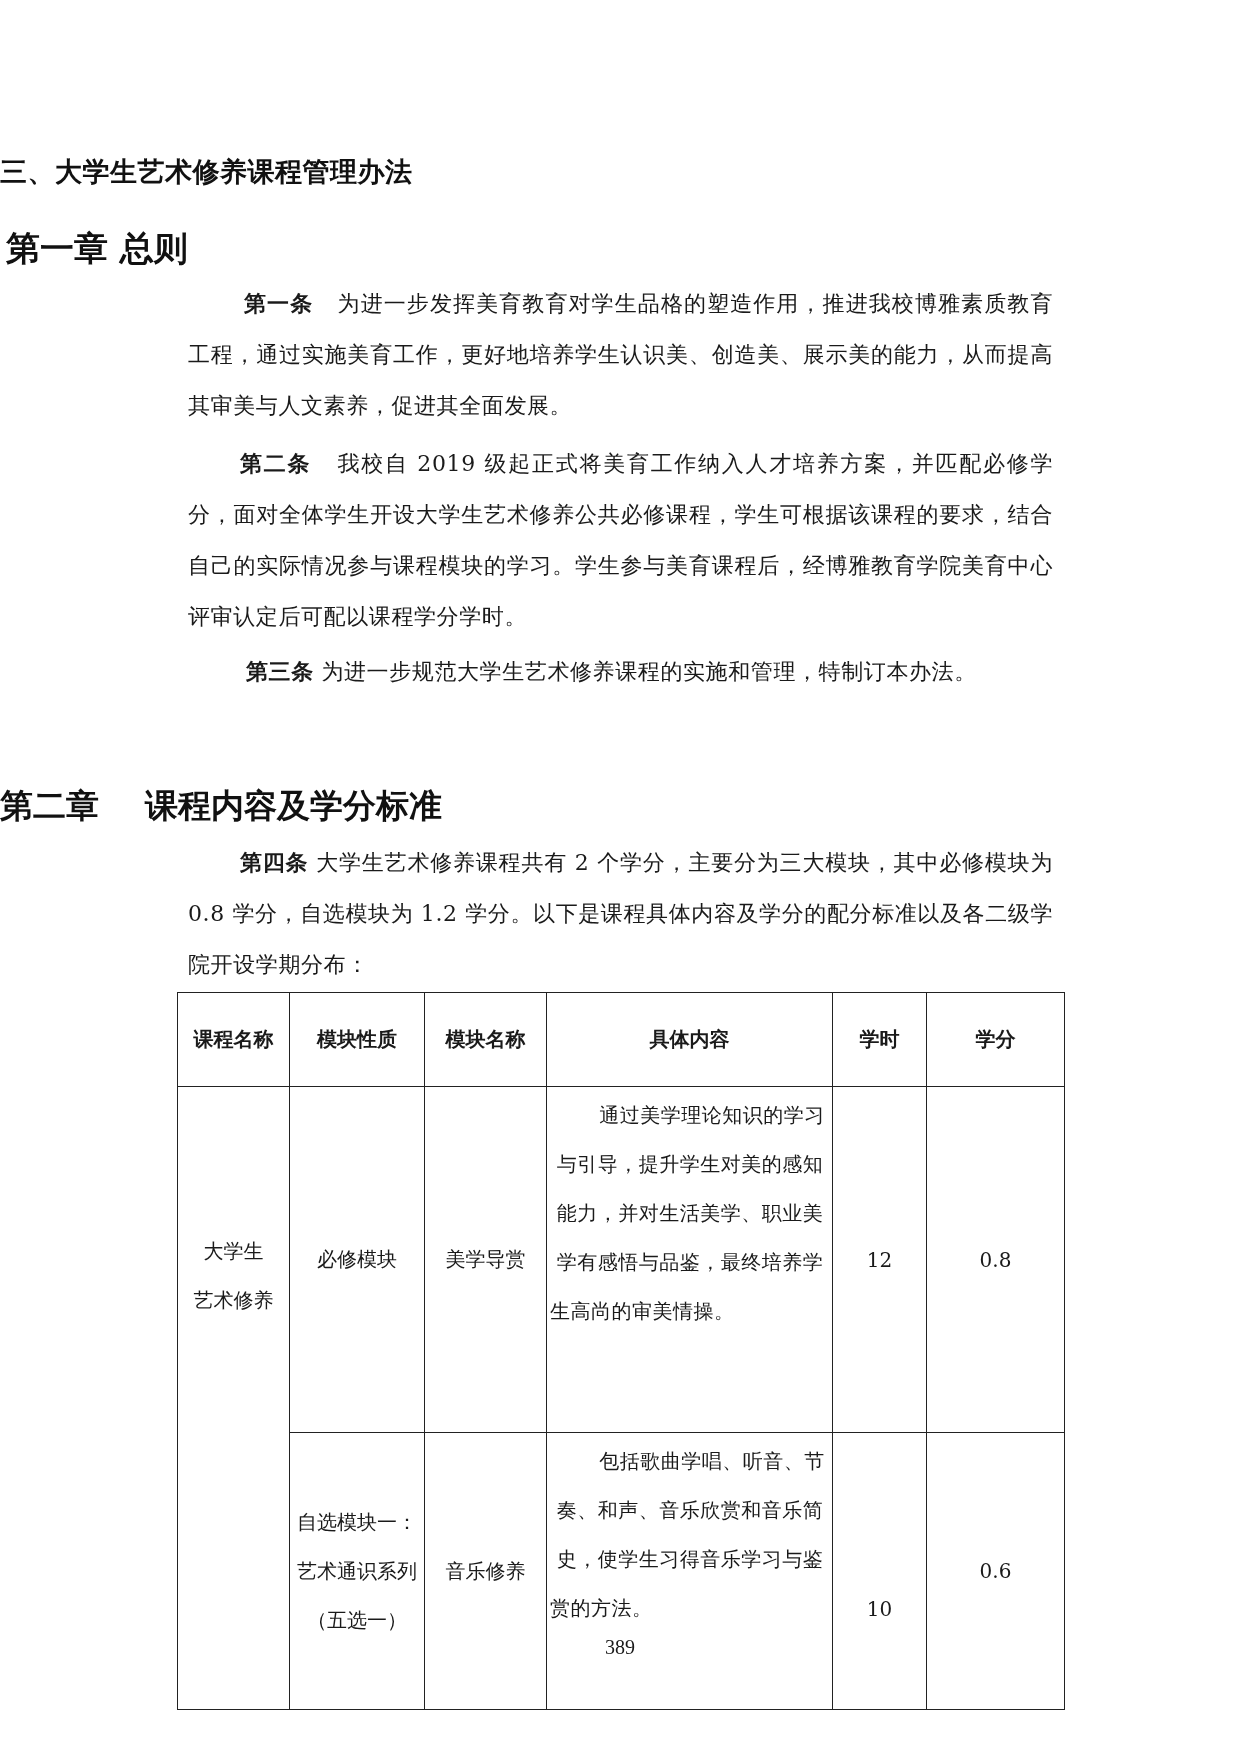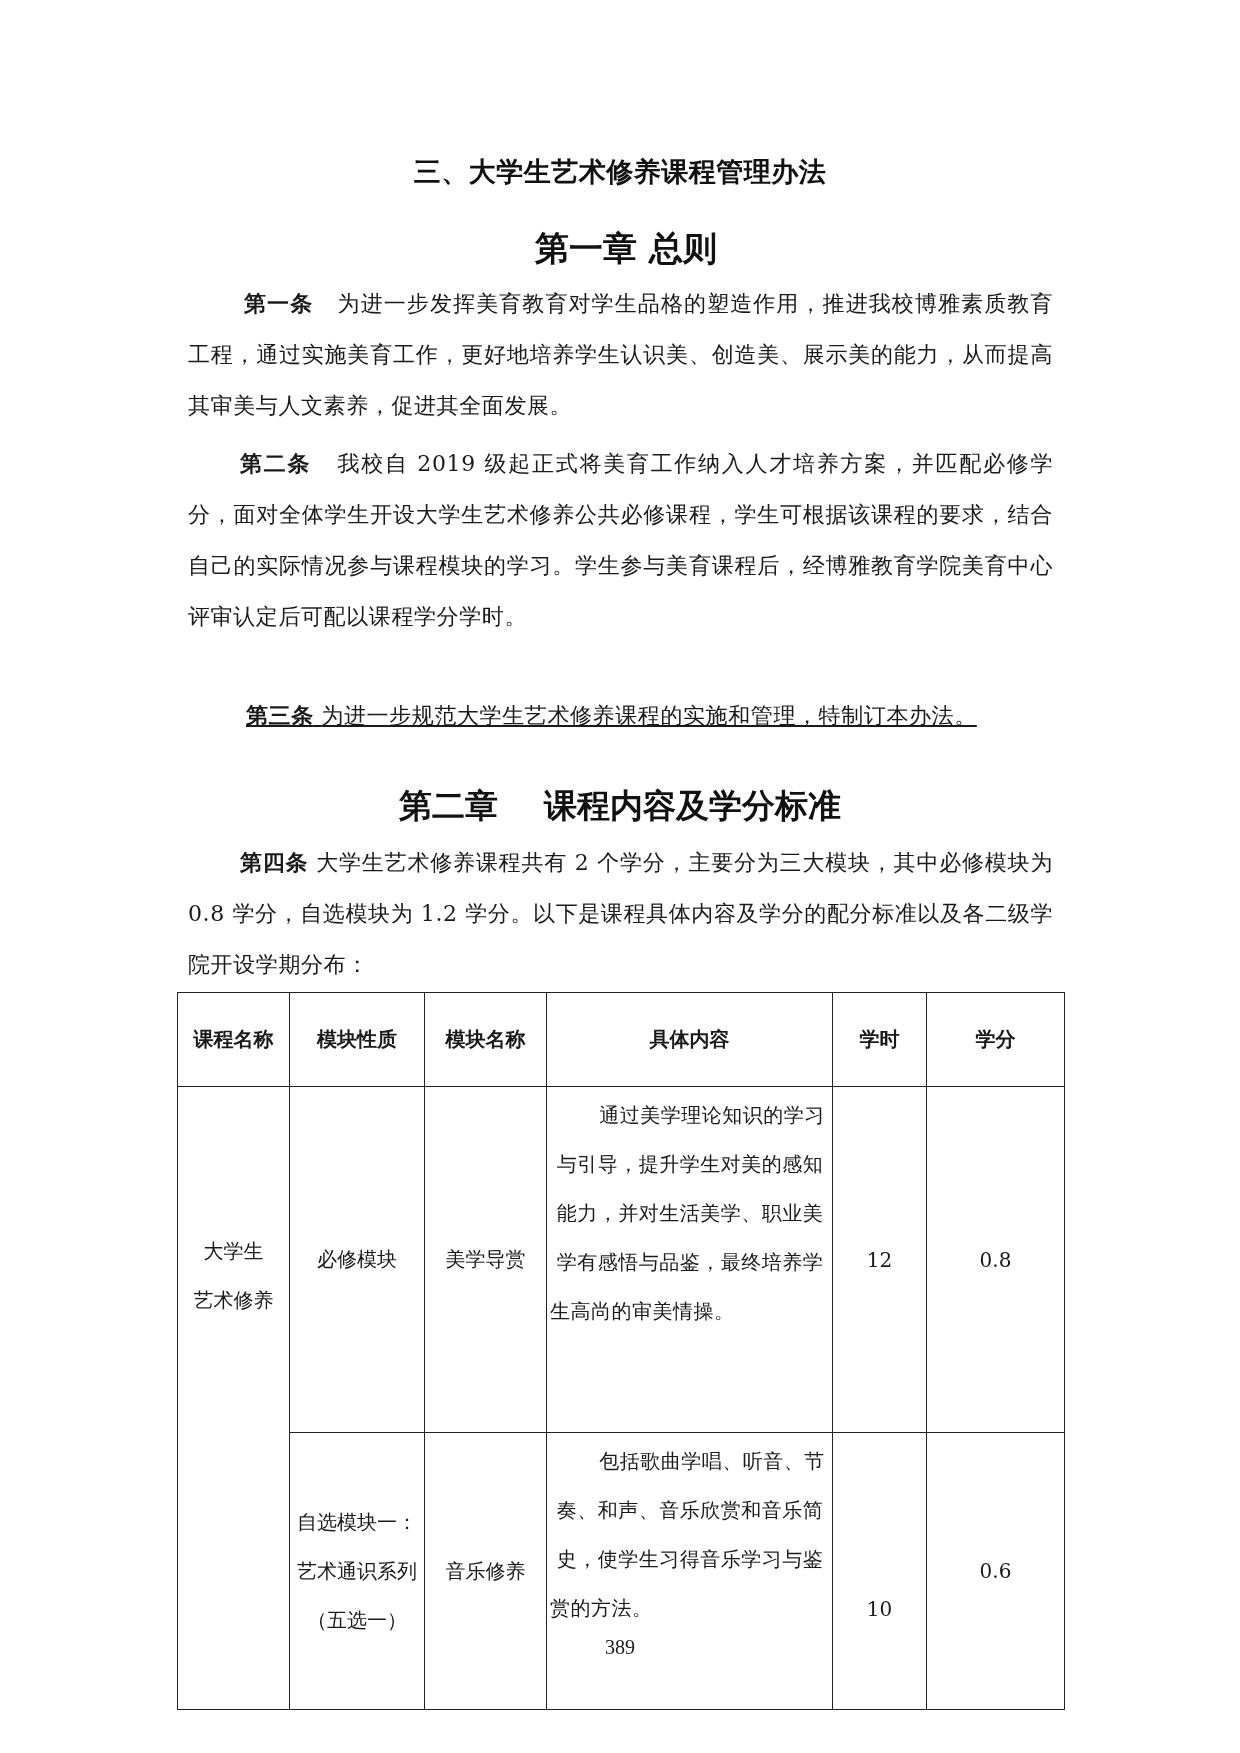--- a/index.html
+++ b/index.html
@@ -1,29 +1,29 @@
 <!DOCTYPE html>
 <html><head>
 <meta charset="utf-8">
 <style>
   html, body { margin: 0; padding: 0; background: #ffffff; }
   body { width: 1240px; height: 1753px; position: relative; overflow: hidden;
          font-family: "DejaVu Serif", "Liberation Serif", serif; color: #1a1a1a; }
   .page { position: absolute; left: 0; top: 0; width: 1240px; height: 1753px; }
-  .title { position: absolute; left: 0; width: 1240px; text-align: center;
+  .title { position: absolute; left: 0; width: 1240px; 
            font-family: "DejaVu Sans", "Liberation Sans", sans-serif; font-weight: bold; color: #111; }
   .t-main { top: 154px; font-size: 27px; letter-spacing: 0.5px; }
   .t-ch1 { top: 226px; font-size: 34px; padding-left: 6px; }
   .t-ch2 { top: 784px; font-size: 33px; }
   .para { position: absolute; left: 188px; width: 865px; font-size: 22px; line-height: 51px;
           text-align: justify; text-align-last: left; letter-spacing: 0.6px; }
   .para .art { font-family: "DejaVu Sans", "Liberation Sans", sans-serif; font-weight: bold; }
   .p1 { top: 278px; text-indent: 56px; }
   .p2 { top: 438px; text-indent: 52px; }
-  .p3 { top: 690px; text-indent: 58px; text-decoration: underline; }
+  .p3 { top: 646px; text-indent: 58px; }
   .p4 { top: 837px; text-indent: 52px; }
   table.tbl { position: absolute; left: 177px; top: 992px; width: 887px; height: 718px;
               border-collapse: collapse; table-layout: fixed; font-size: 20px; }
   table.tbl td, table.tbl th { border: 1.5px solid #222; padding: 0; text-align: center; vertical-align: middle; }
   table.tbl th { font-family: "DejaVu Sans", "Liberation Sans", sans-serif; font-weight: bold; font-size: 20px; height: 93px; }
   .cell-content { text-align: justify; text-align-last: left; line-height: 49px; padding: 4px 2px 0 3px !important;
                   vertical-align: top !important; letter-spacing: 0.5px; }
   .cell-content span { display: block; text-indent: 44px; }
   .lines span { display: block; line-height: 49px; }
   .num { font-family: "DejaVu Serif", "Liberation Serif", serif; font-size: 20px; margin-top: 12px; }

